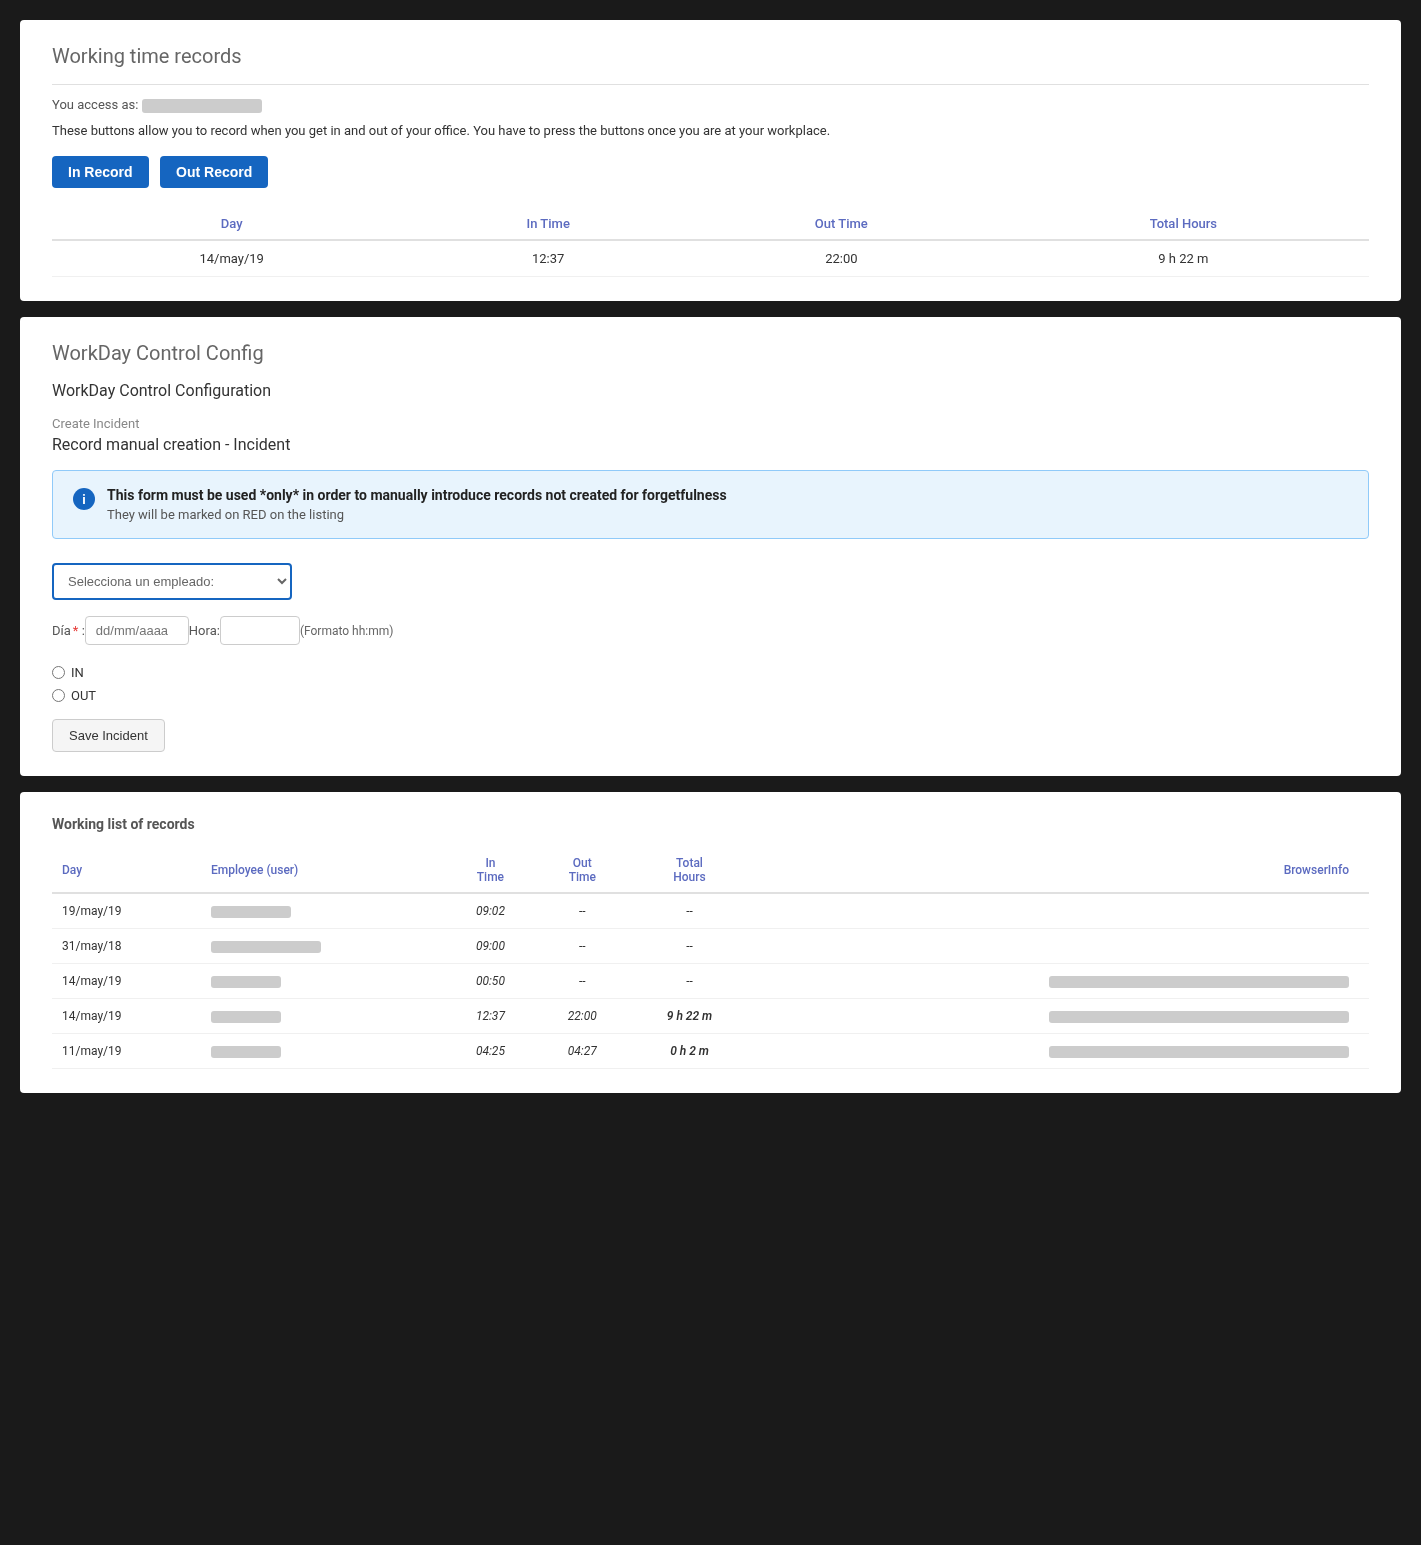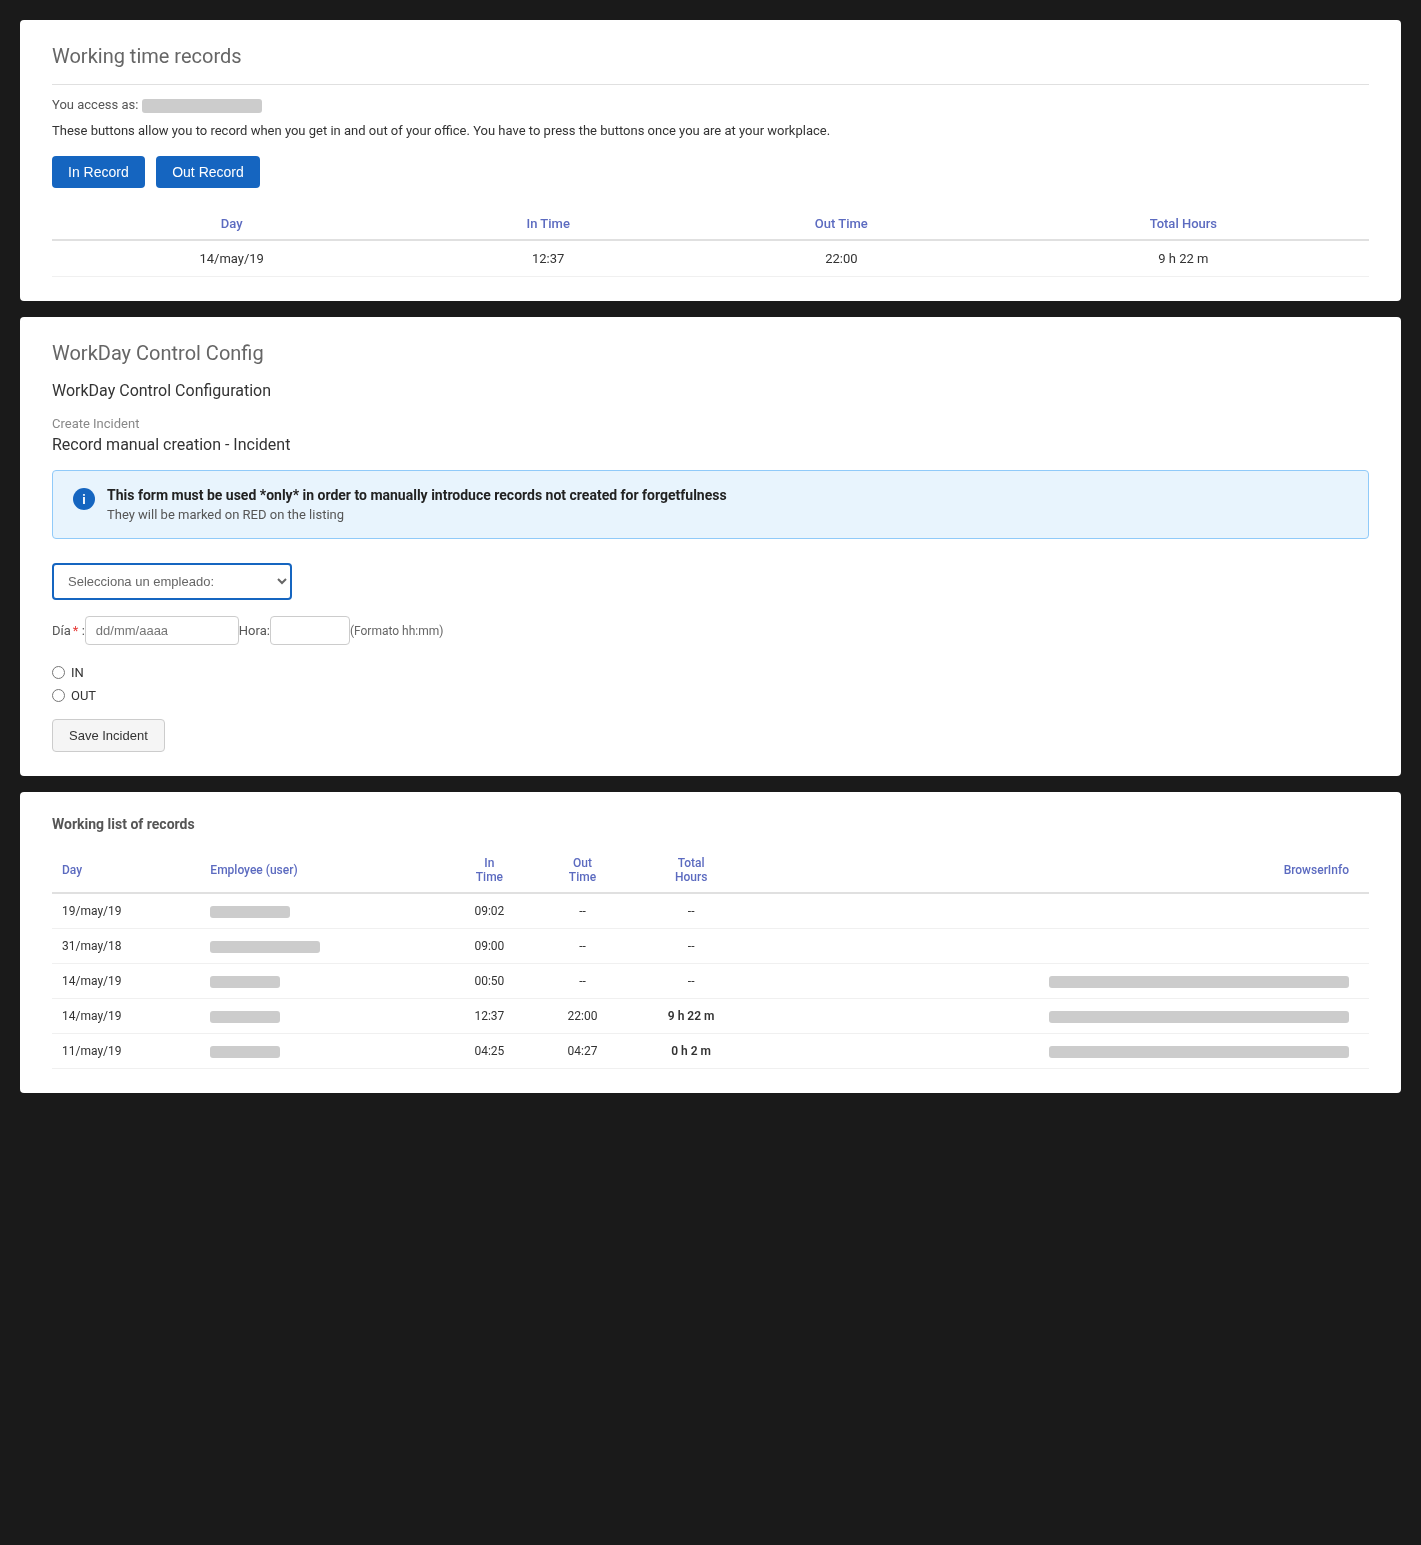--- a/index.html
+++ b/index.html
@@ -51,21 +51,21 @@
       color: #333;
       margin-bottom: 16px;
       line-height: 1.5;
     }
     .btn-record {
       display: inline-block;
       padding: 8px 16px;
       border: none;
       border-radius: 4px;
       font-size: 14px;
-      font-weight: 400;
+      font-weight: 700;
       cursor: pointer;
       color: #fff;
       background: #1565c0;
       margin-right: 8px;
     }
 
     
     .data-table {
       width: 100%;
       border-collapse: collapse;
@@ -164,21 +164,21 @@
       align-items: center;
       margin-bottom: 20px;
     }
     .form-input {
       padding: 6px 10px;
       border: 1px solid #ccc;
       border-radius: 4px;
       font-size: 13px;
       color: #999;
     }
-    .form-input-date { width: 154px; }
+    .form-input-date { width: 104px; }
     .form-input-time { width: 80px; }
     .format-hint {
       font-size: 12px;
       color: #666;
     }
     .radio-group {
       margin-bottom: 16px;
     }
     .radio-item {
       display: flex;
@@ -215,21 +215,21 @@
       border-bottom: 2px solid #e0e0e0;
     }
     .global-table th.center { text-align: center; }
     .global-table td {
       padding: 10px 10px;
       font-size: 12px;
       color: #333;
       border-bottom: 1px solid #f0f0f0;
       vertical-align: middle;
     }
-    .global-table td.center { text-align: center; }
+    .global-table td.center { text-align: center; font-style: italic; }
     .time-red { color: #e53935; }
     .blurred-cell {
       display: inline-block;
       background: #ccc;
       border-radius: 3px;
       height: 12px;
       vertical-align: middle;
     }
     .total-bold { font-weight: 600; }
   </style>

